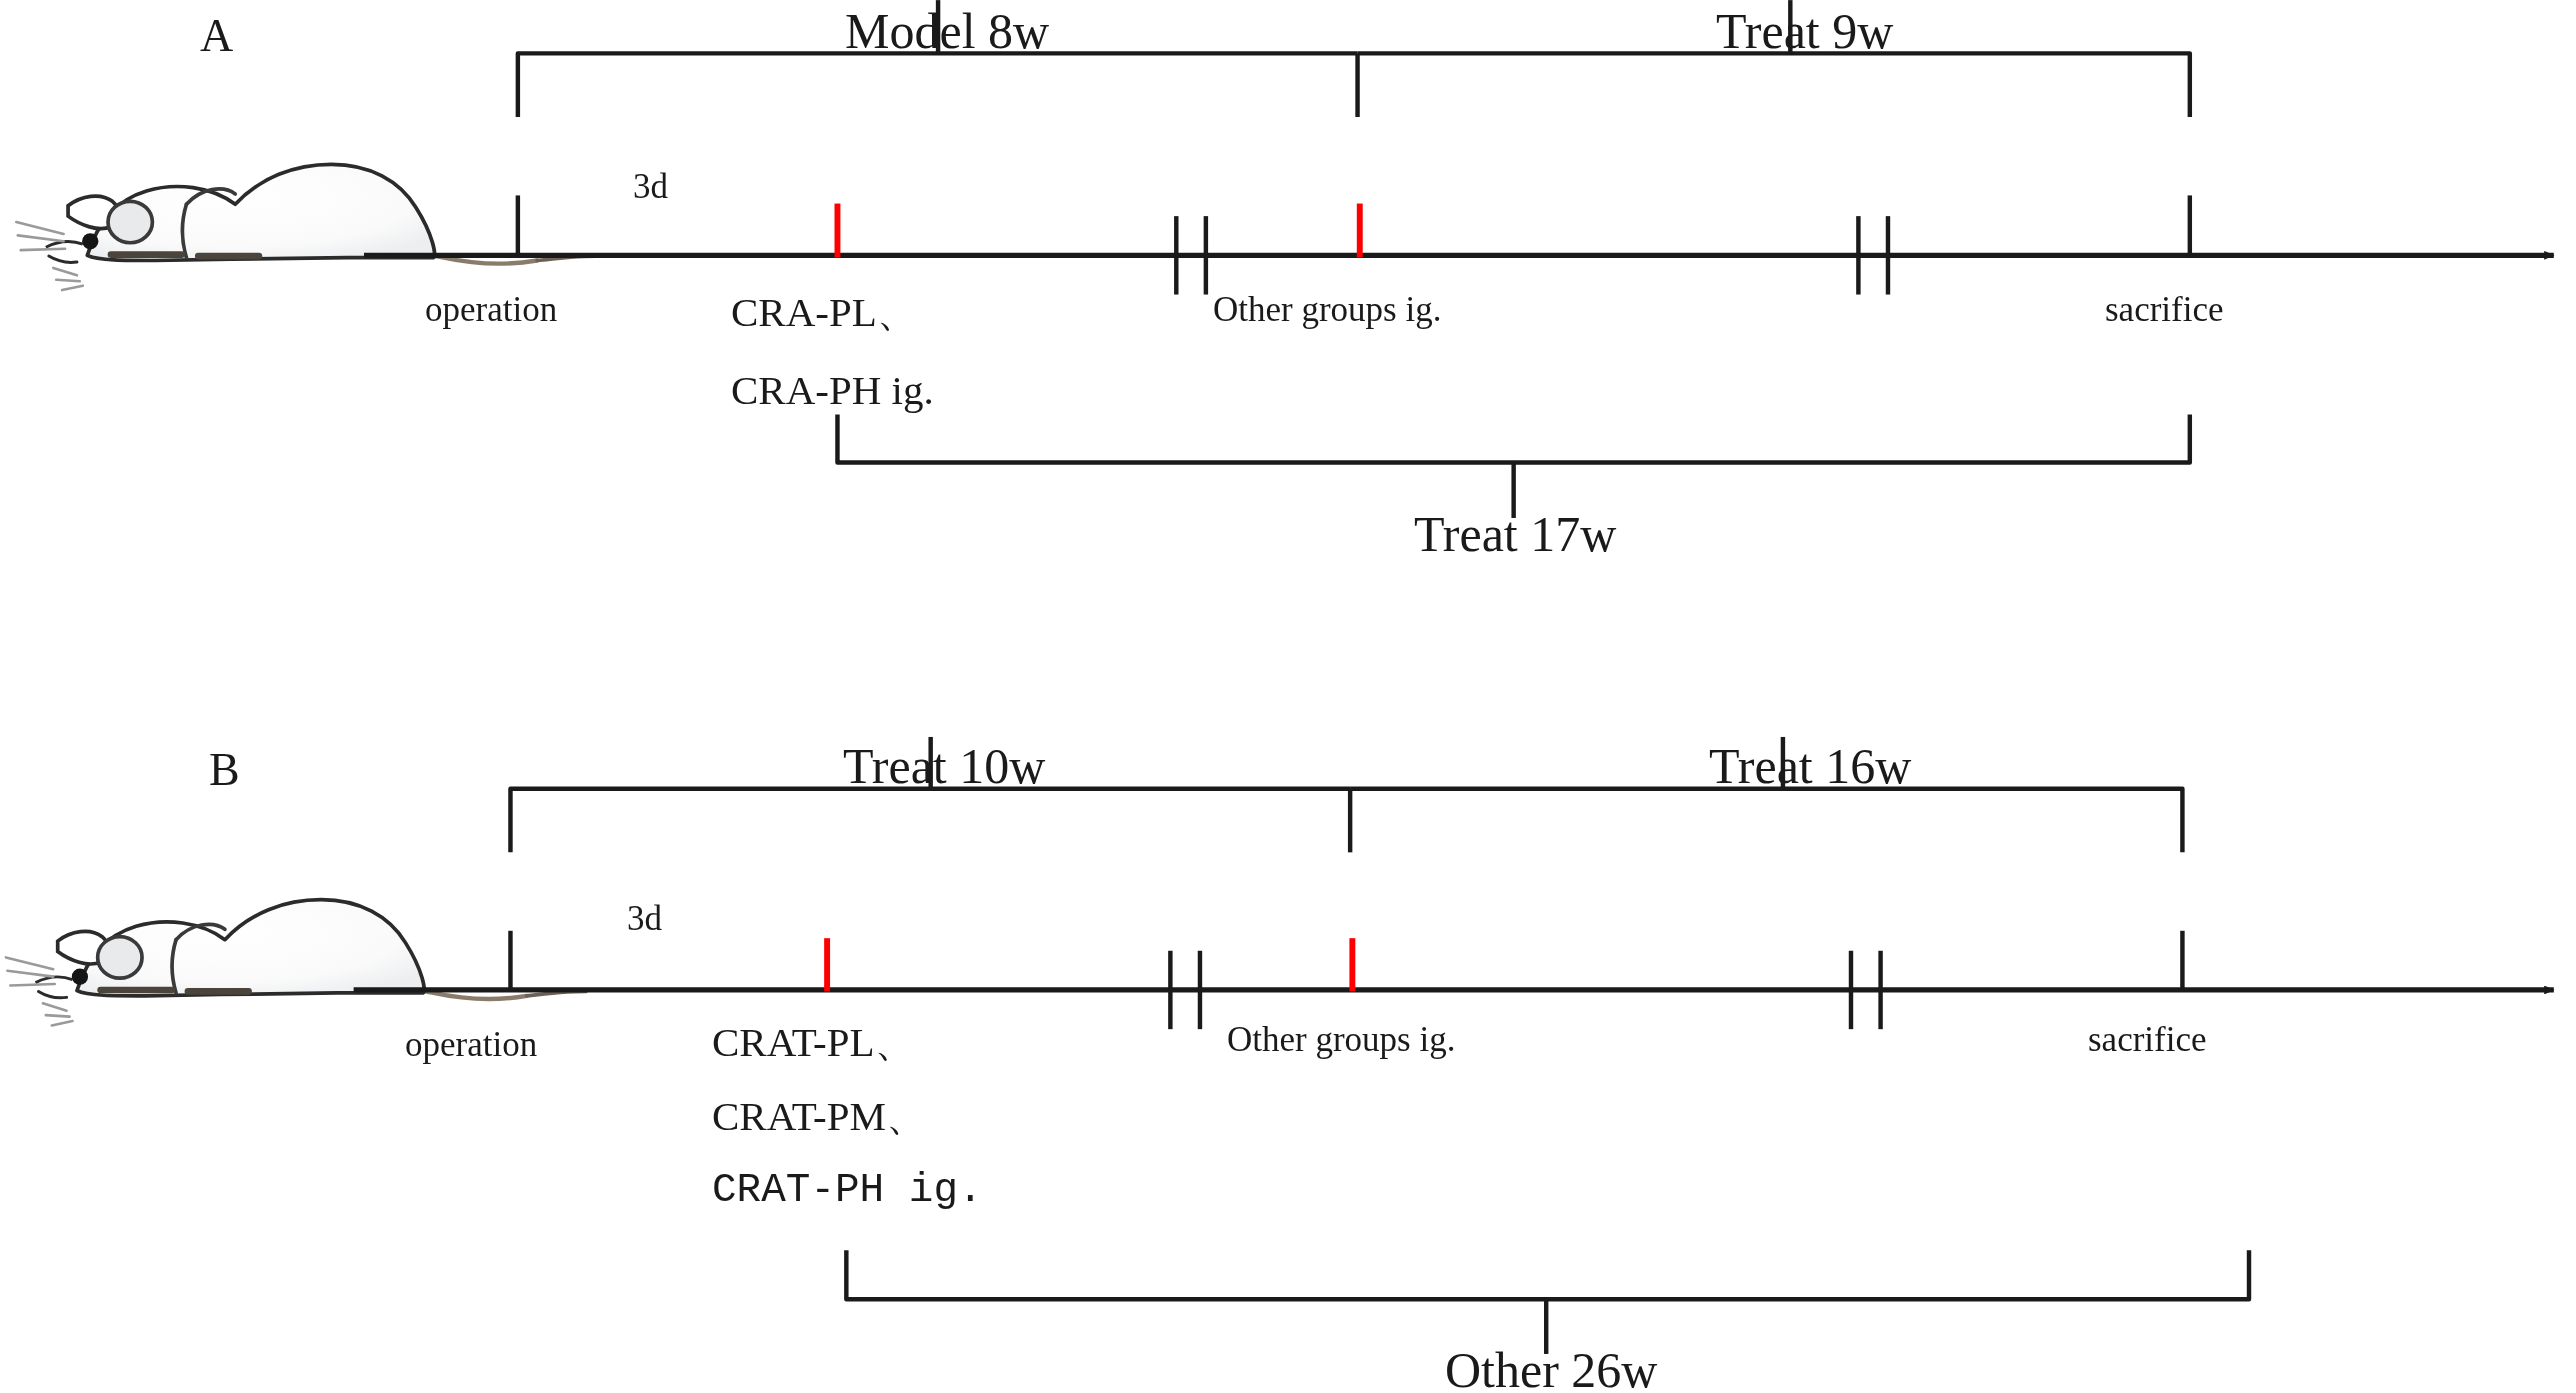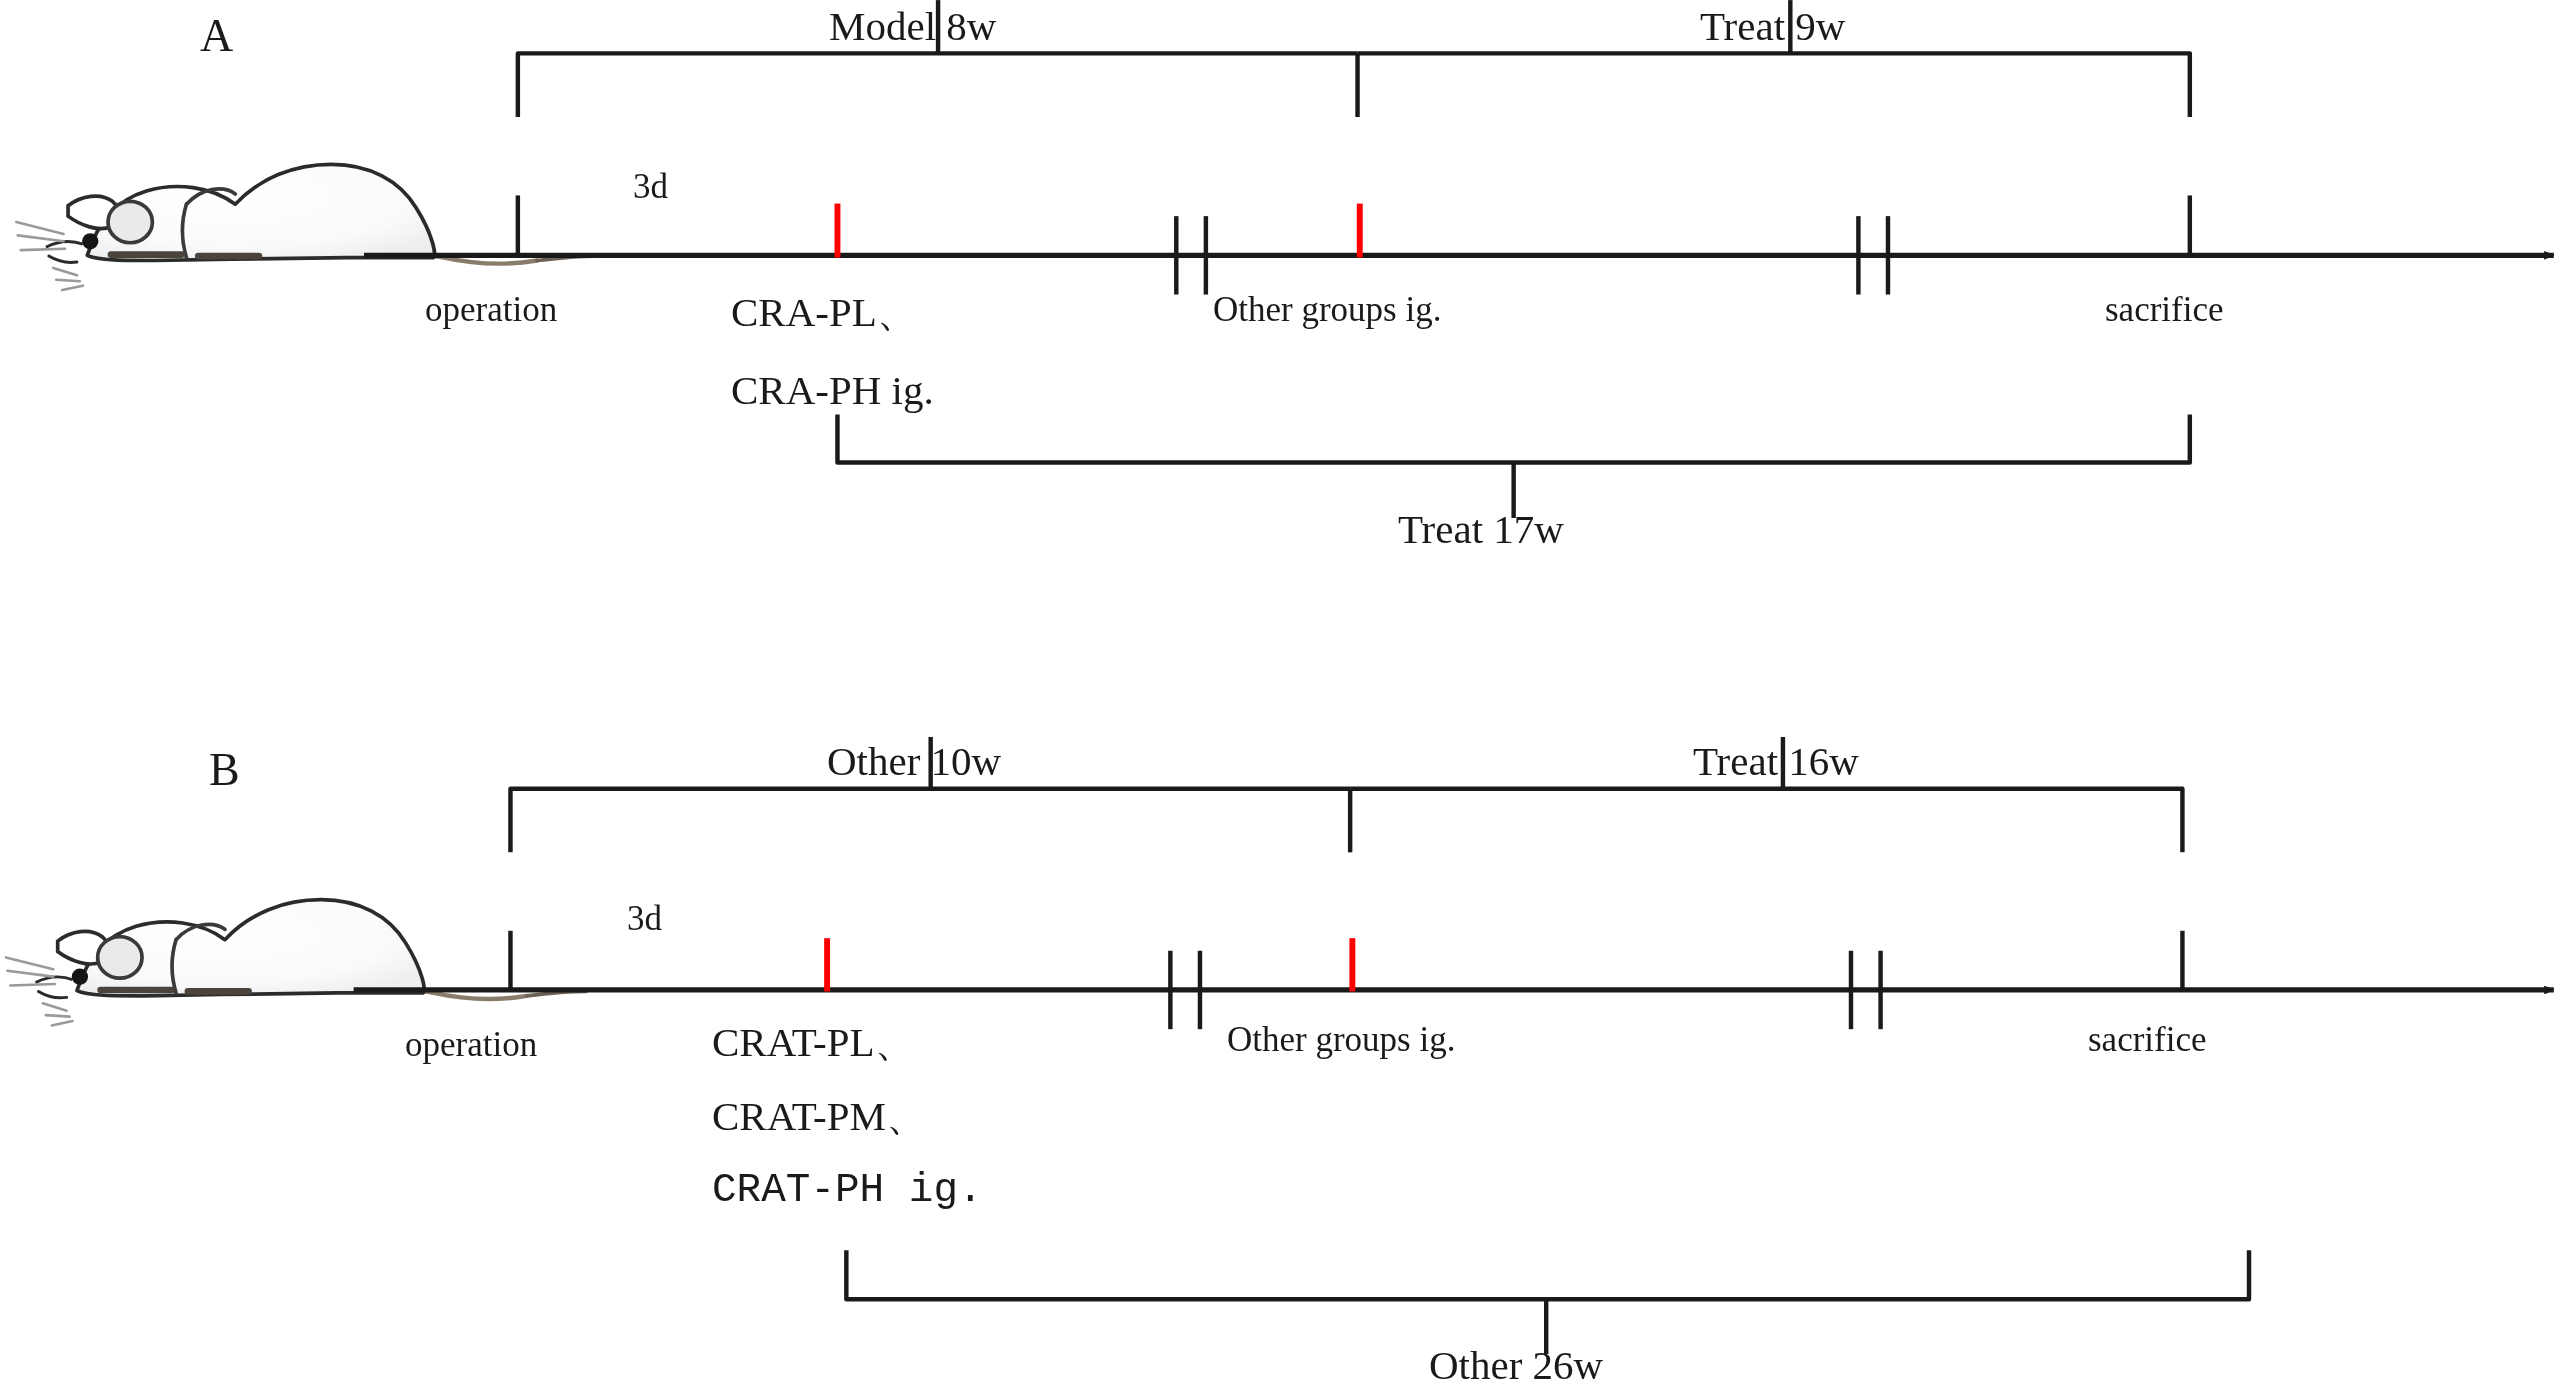--- a/index.html
+++ b/index.html
@@ -23,21 +23,22 @@
   .lbl {
     position: absolute;
     white-space: nowrap;
     line-height: 1;
     color: #1a1a1a;
   }
   .panel-letter {
     font-size: 46px;
   }
   .brk-label {
-    font-size: 41px;
+    font-size: 50px;
+    margin-left: 16px;
   }
   .tick-label {
     font-size: 35px;
   }
   .drug-label {
     font-size: 41px;
   }
   svg.diagram {
     position: absolute;
     left: 0;
@@ -193,21 +194,21 @@
   <div class="lbl drug-label" style="left:731px; top:370px;">CRA-PH ig.</div>
 
   <div class="lbl tick-label" style="left:1213px; top:292px;">Other groups ig.</div>
 
   <div class="lbl tick-label" style="left:2105px; top:292px;">sacrifice</div>
 
   <div class="lbl brk-label" style="left:1398px; top:509px;text-align:center;">Treat 17w</div>
 
   <div class="lbl panel-letter" style="left:209px; top:747px;">B</div>
 
-  <div class="lbl brk-label" style="left:827px; top:741px;">Other 10w</div>
+  <div class="lbl brk-label" style="left:827px; top:741px;">Treat 10w</div>
 
   <div class="lbl brk-label" style="left:1693px; top:741px;">Treat 16w</div>
 
   <div class="lbl tick-label" style="left:627px; top:901px;">3d</div>
 
   <div class="lbl tick-label" style="left:405px; top:1027px;">operation</div>
 
   <div class="lbl drug-label" style="left:712px; top:1022px;">CRAT-PL、</div>
 
   <div class="lbl drug-label" style="left:712px; top:1096px;font-family:Liberation Serif, serif;">CRAT-PM、</div>

